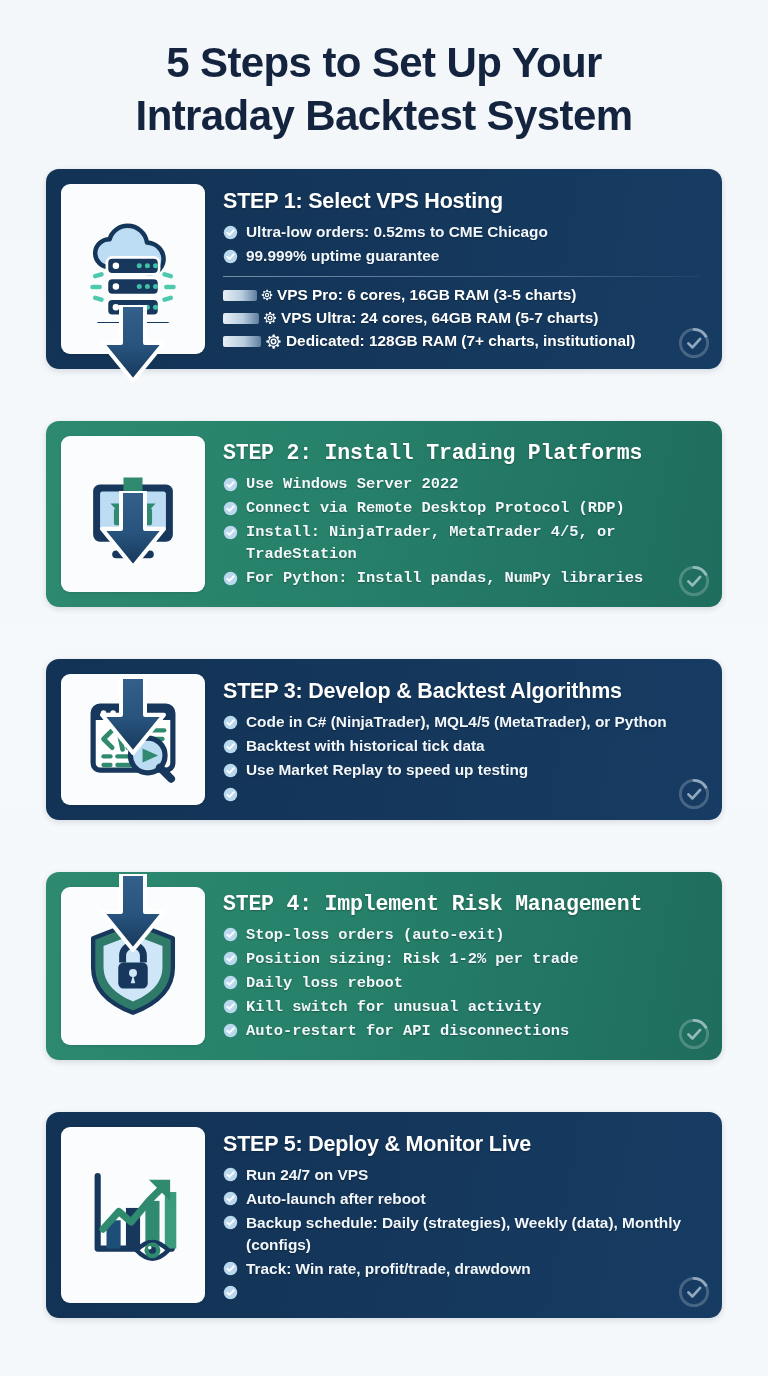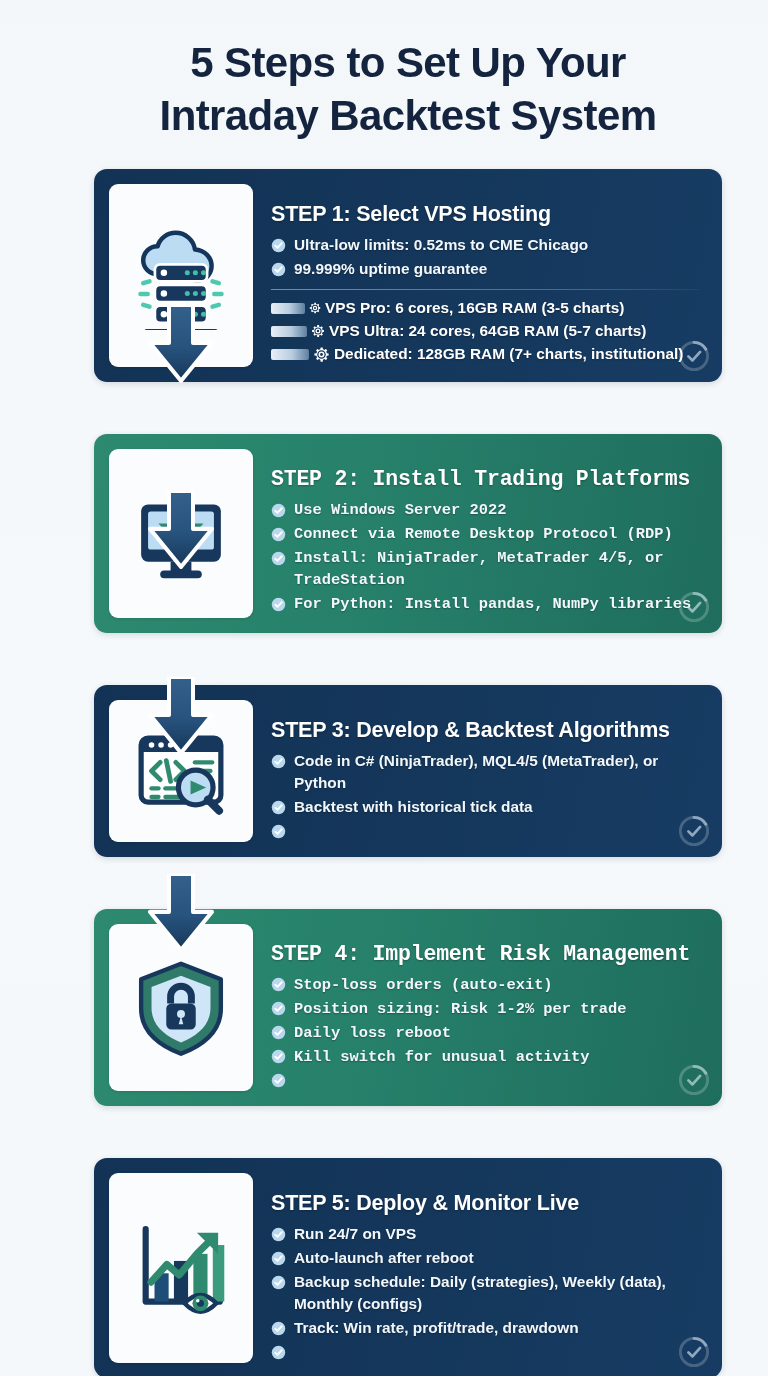--- a/index.html
+++ b/index.html
@@ -14,21 +14,20 @@
     background: #f4f8fa;
     position: relative;
     overflow: hidden;
   }
 
   #page {
     width: 768px;
     height: 1376px;
     position: relative;
     background: linear-gradient(180deg, #f3f7fa 0%, #f6f9fb 50%, #f4f8fa 100%);
-    padding-left: 48px;
   }
 
   
   .title-wrap {
     padding: 36px 40px 0 40px;
     text-align: center;
   }
   .title-line {
     font-size: 42px;
     line-height: 53px;
@@ -75,21 +74,20 @@
     align-items: center;
     justify-content: center;
     box-shadow: 0 1px 3px rgba(0,0,0,0.12);
   }
 
   .body {
     flex: 1 1 auto;
     padding: 19px 18px 16px 18px;
     position: relative;
     min-width: 0;
-    margin-top: 13px;
   }
 
   .step-title {
     font-size: 21.5px;
     line-height: 26px;
     font-weight: 700;
     color: #ffffff;
     letter-spacing: -0.2px;
     text-shadow: 0 1px 2px rgba(0,0,0,0.28);
     margin-bottom: 7px;
@@ -211,21 +209,21 @@
   </svg>
         </div>
         <div class="body">
           <div class="step-title">STEP 1: Select VPS Hosting</div>
           <ul class="bullets">
             <li class="bullet">
               <span class="check-dot"><svg viewBox="0 0 20 20" width="15" height="15">
     <circle cx="10" cy="10" r="9" fill="#b9d8ee"></circle>
     <path d="M5.6 10.2 L8.6 13.2 L14.4 6.9" fill="none" stroke="#ffffff" stroke-width="2.4" stroke-linecap="round" stroke-linejoin="round"></path>
   </svg></span>
-              <span class="bullet-text">Ultra-low limits: 0.52ms to CME Chicago</span>
+              <span class="bullet-text">Ultra-low orders: 0.52ms to CME Chicago</span>
             </li>
             <li class="bullet">
               <span class="check-dot"><svg viewBox="0 0 20 20" width="15" height="15">
     <circle cx="10" cy="10" r="9" fill="#b9d8ee"></circle>
     <path d="M5.6 10.2 L8.6 13.2 L14.4 6.9" fill="none" stroke="#ffffff" stroke-width="2.4" stroke-linecap="round" stroke-linejoin="round"></path>
   </svg></span>
               <span class="bullet-text">99.999% uptime guarantee</span>
             </li>
           </ul>
           <div class="divider"></div>
@@ -358,20 +356,27 @@
     <circle cx="10" cy="10" r="9" fill="#b9d8ee"></circle>
     <path d="M5.6 10.2 L8.6 13.2 L14.4 6.9" fill="none" stroke="#ffffff" stroke-width="2.4" stroke-linecap="round" stroke-linejoin="round"></path>
   </svg></span>
               <span class="bullet-text">Backtest with historical tick data</span>
             </li>
             <li class="bullet">
               <span class="check-dot"><svg viewBox="0 0 20 20" width="15" height="15">
     <circle cx="10" cy="10" r="9" fill="#b9d8ee"></circle>
     <path d="M5.6 10.2 L8.6 13.2 L14.4 6.9" fill="none" stroke="#ffffff" stroke-width="2.4" stroke-linecap="round" stroke-linejoin="round"></path>
   </svg></span>
+              <span class="bullet-text">Use Market Replay to speed up testing</span>
+            </li>
+            <li class="bullet">
+              <span class="check-dot"><svg viewBox="0 0 20 20" width="15" height="15">
+    <circle cx="10" cy="10" r="9" fill="#b9d8ee"></circle>
+    <path d="M5.6 10.2 L8.6 13.2 L14.4 6.9" fill="none" stroke="#ffffff" stroke-width="2.4" stroke-linecap="round" stroke-linejoin="round"></path>
+  </svg></span>
             </li>
           </ul>
           <span class="corner-badge"><svg viewBox="0 0 40 40" width="34" height="34">
     <circle cx="20" cy="20" r="16" fill="none" stroke="#ffffff" stroke-opacity="0.34" stroke-width="3.4"></circle>
     <path d="M20 4 a16 16 0 0 1 13.9 8.1" fill="none" stroke="#dceaf6" stroke-width="3.4" stroke-linecap="round"></path>
     <path d="M13.4 20.4 L18.2 25.2 L27.2 15.2" fill="none" stroke="#dceaf6" stroke-width="3.2" stroke-linecap="round" stroke-linejoin="round"></path>
   </svg></span>
         </div>
       </div>
       <div class="step green">
@@ -416,20 +421,21 @@
     <circle cx="10" cy="10" r="9" fill="#b9d8ee"></circle>
     <path d="M5.6 10.2 L8.6 13.2 L14.4 6.9" fill="none" stroke="#ffffff" stroke-width="2.4" stroke-linecap="round" stroke-linejoin="round"></path>
   </svg></span>
               <span class="bullet-text">Kill switch for unusual activity</span>
             </li>
             <li class="bullet">
               <span class="check-dot"><svg viewBox="0 0 20 20" width="15" height="15">
     <circle cx="10" cy="10" r="9" fill="#b9d8ee"></circle>
     <path d="M5.6 10.2 L8.6 13.2 L14.4 6.9" fill="none" stroke="#ffffff" stroke-width="2.4" stroke-linecap="round" stroke-linejoin="round"></path>
   </svg></span>
+              <span class="bullet-text">Auto-restart for API disconnections</span>
             </li>
           </ul>
           <span class="corner-badge"><svg viewBox="0 0 40 40" width="34" height="34">
     <circle cx="20" cy="20" r="16" fill="none" stroke="#ffffff" stroke-opacity="0.34" stroke-width="3.4"></circle>
     <path d="M20 4 a16 16 0 0 1 13.9 8.1" fill="none" stroke="#dceaf6" stroke-width="3.4" stroke-linecap="round"></path>
     <path d="M13.4 20.4 L18.2 25.2 L27.2 15.2" fill="none" stroke="#dceaf6" stroke-width="3.2" stroke-linecap="round" stroke-linejoin="round"></path>
   </svg></span>
         </div>
       </div>
       <div class="step dark">

